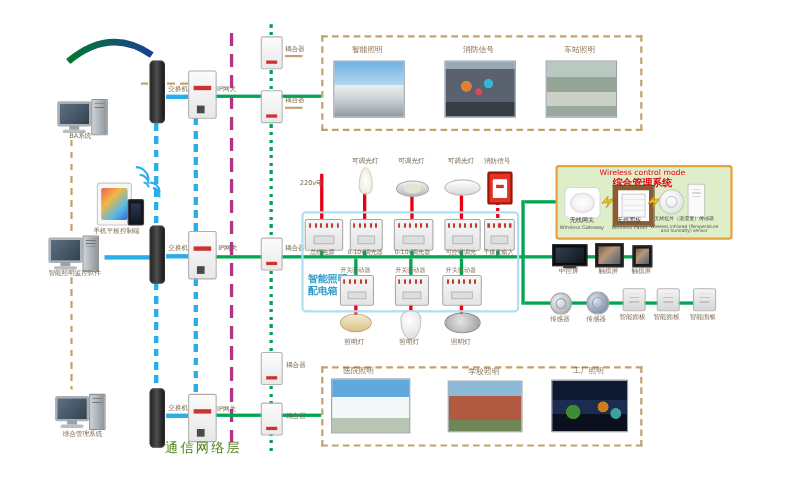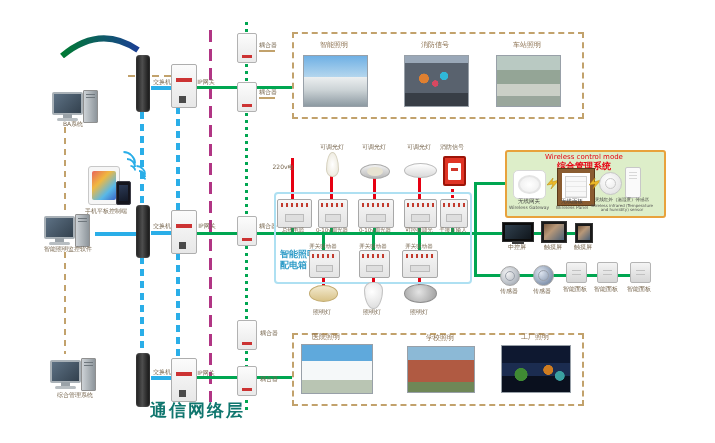--- a/index.html
+++ b/index.html
@@ -12,21 +12,21 @@
   .b-dash-v{background:repeating-linear-gradient(180deg,#2aaee8 0 7px,transparent 7px 12px);}
   .p-dash-v{background:repeating-linear-gradient(180deg,#b13584 0 12px,transparent 12px 19px);}
   .t-dash-v{background:repeating-linear-gradient(180deg,#c2a26c 0 6px,transparent 6px 11px);}
   .t-dash-h{background:repeating-linear-gradient(90deg,#c2a26c 0 7px,transparent 7px 12px);}
   .r-solid{background:#e60012;}
   .r-dash-v{background:repeating-linear-gradient(180deg,#e60012 0 3px,transparent 3px 6px);}
   
   .lbl{position:absolute;font-size:6px;line-height:7px;color:#77664e;white-space:nowrap;transform:translateX(-50%);text-align:center;}
   .lbl.s5{font-size:5.5px;}
   .lbl.g7{font-size:7px;color:#8a6f4e;}
-  .layer-lbl{position:absolute;font-size:17px;font-weight:bold;color:#0f766e;letter-spacing:2px;white-space:nowrap;}
+  .layer-lbl{position:absolute;font-size:12px;font-weight:normal;color:#4d7c0f;letter-spacing:2px;white-space:nowrap;}
   .box-title{position:absolute;font-size:9px;font-weight:bold;color:#2f9cc8;line-height:11px;white-space:nowrap;}
   
   .gal{position:absolute;border:2px dashed #c2a26c;background:transparent;}
   .photo{position:absolute;border:1px solid #98a0a8;}
   .p-factory{background:linear-gradient(180deg,#6fb0e4 0%,#b4d6ee 42%,#eceff0 42%,#ccd3d6 68%,#8d9aa2 100%);}
   .p-mall{background:radial-gradient(circle at 30% 45%,#e08030 0 9%,transparent 10%),radial-gradient(circle at 62% 40%,#30b8d8 0 8%,transparent 9%),radial-gradient(circle at 48% 55%,#d84860 0 7%,transparent 8%),linear-gradient(180deg,#9aa8b8 0 14%,#59626e 14% 74%,#383e46 74%);}
   .p-station{background:linear-gradient(180deg,#b9c9c2 0 28%,#94a596 28% 55%,#cbd0c7 55% 80%,#9aa79c 80%);}
   .p-hospital{background:linear-gradient(180deg,#5fa9dc 0 34%,#f5f8f9 34% 72%,#b9c5b3 72%);}
   .p-school{background:linear-gradient(180deg,#8cb9d6 0 28%,#b05a42 28% 78%,#6f8757 78%);}
   .p-night{background:radial-gradient(circle at 28% 62%,#3f8a33 0 11%,transparent 12%),radial-gradient(circle at 68% 52%,#cf7c20 0 9%,transparent 10%),radial-gradient(circle at 85% 65%,#3aa0a0 0 7%,transparent 8%),linear-gradient(180deg,#0e1830 0 38%,#1b2c50 38% 66%,#0a101e 66%);}

